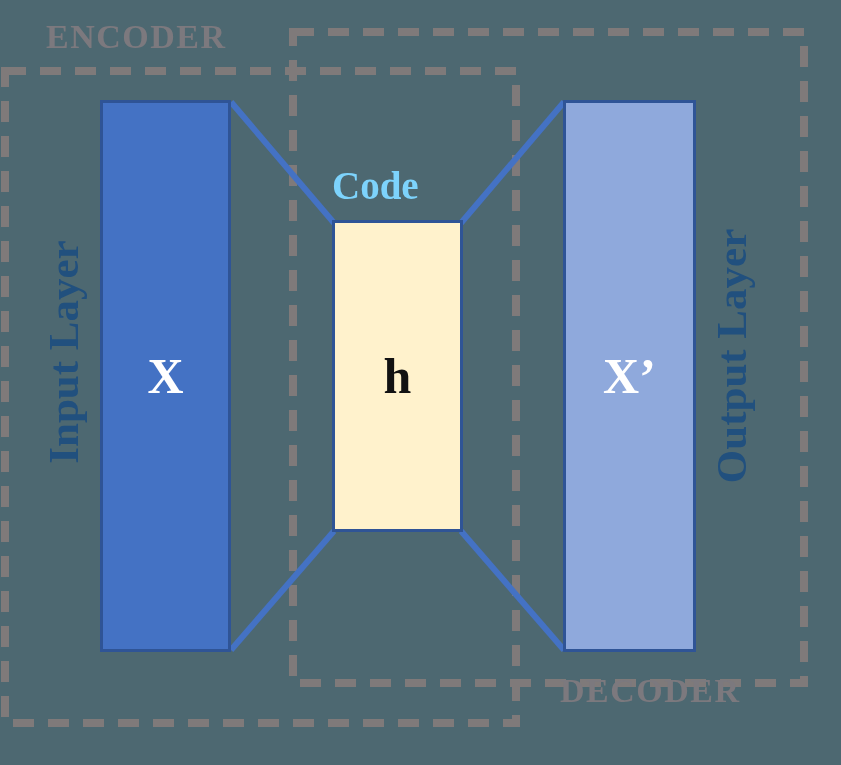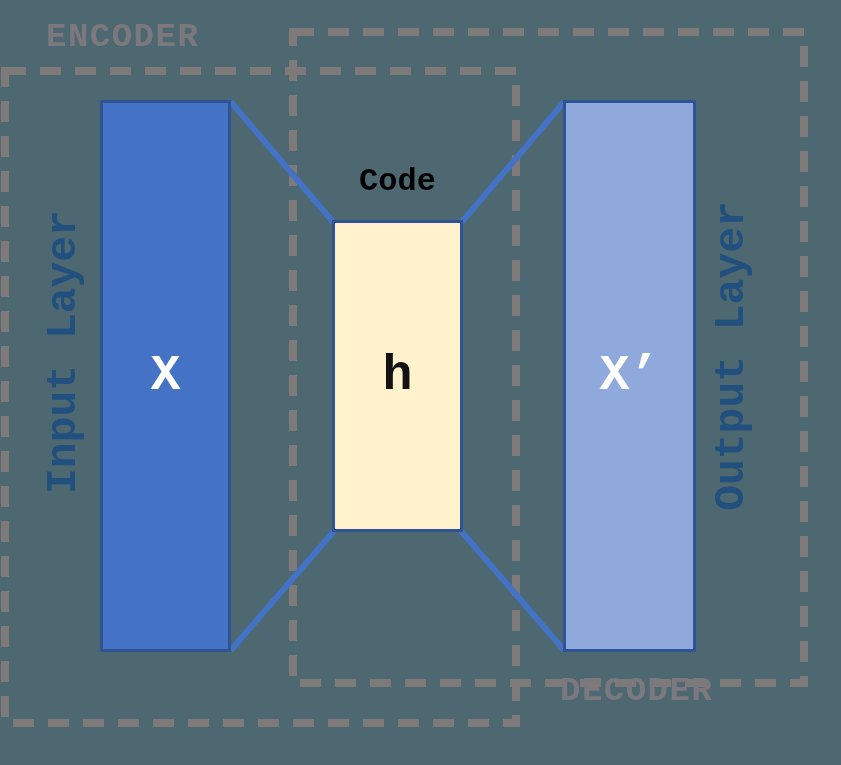--- a/index.html
+++ b/index.html
@@ -6,21 +6,21 @@
     margin: 0;
     padding: 0;
     background: #4D6871;
   }
   .stage {
     position: relative;
     width: 841px;
     height: 739px;
     background: #4D6871;
     overflow: hidden;
-    font-family: Liberation Mono, monospace;
+    font-family: Liberation Serif, serif;
   }
   .svg-layer {
     position: absolute;
     left: 0;
     top: 0;
     z-index: 1;
   }
   .region-label {
     position: absolute;
     z-index: 2;
@@ -53,24 +53,24 @@
   }
   .symbol-light { color: #FFFFFF; }
   .symbol-dark  { color: #121212; }
 
   .code-caption {
     position: absolute;
     z-index: 3;
     left: 332px;
     top: 166px;
     width: 131px;
-    text-align: center;
-    font-size: 32px;
+    text-align: left;
+    font-size: 39px;
     font-weight: bold;
-    color: #000000;
+    color: #7dd3fc;
     line-height: 1;
     white-space: nowrap;
   }
   .rotated-label {
     position: absolute;
     z-index: 3;
     font-size: 43px;
     font-weight: bold;
     color: #21507E;
     white-space: nowrap;

